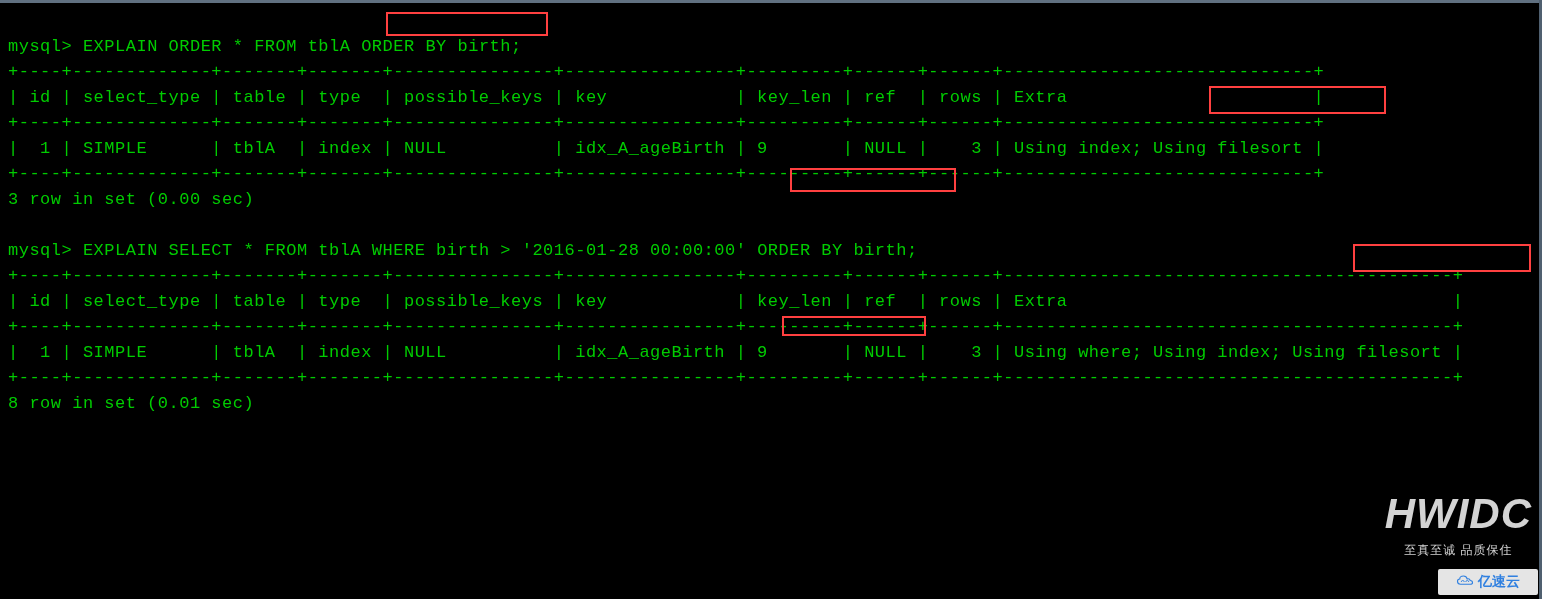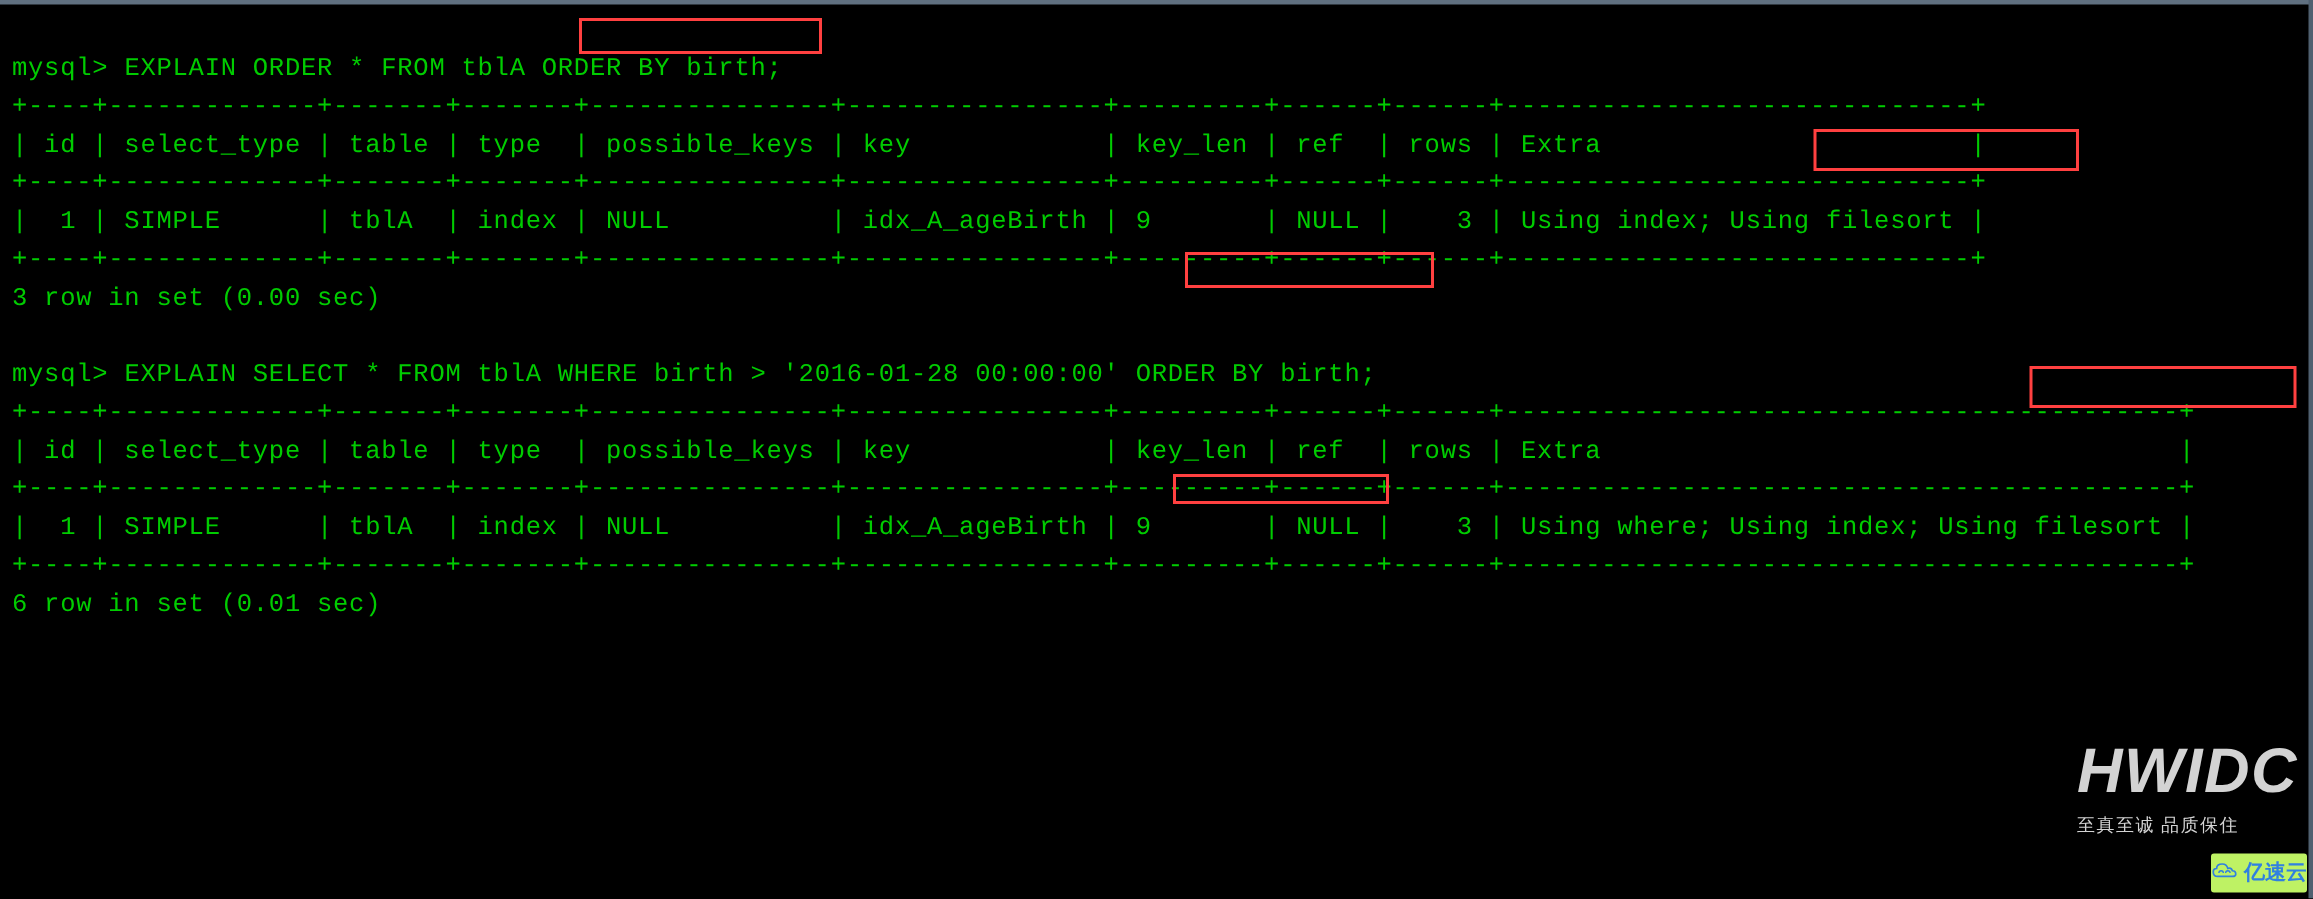--- a/index.html
+++ b/index.html
@@ -57,43 +57,43 @@
     .box5 {
       top: 316px;
       left: 782px;
       width: 144px;
       height: 20px;
     }
     .watermark-area {
       position: absolute;
       bottom: 40px;
       right: 10px;
-      text-align: left;
+      text-align: center;
     }
     .logo-text {
       color: #d3d3d3;
       font-family: Arial, sans-serif;
       font-size: 42px;
       font-weight: bold;
       letter-spacing: 1px;
       font-style: italic;
     }
     .slogan {
       color: #d3d3d3;
-      font-family: Liberation Serif, serif;
+      font-family: Liberation Sans, sans-serif;
       font-size: 12px;
       letter-spacing: 1px;
       margin-top: 4px;
     }
     .bottom-badge {
       position: absolute;
       bottom: 4px;
       right: 4px;
-      background: #bef264;
-      padding: 4px 0;
+      background: #e5e5e5;
+      padding: 4px 18px;
       border-radius: 2px;
       display: flex;
       align-items: center;
       gap: 4px;
     }
     .badge-icon {
       width: 18px;
       height: 18px;
       stroke: #3080e0;
       fill: none;
@@ -135,21 +135,21 @@
 <span>|  1 | SIMPLE      | tblA  | index | NULL          | idx_A_ageBirth | 9       | NULL |    3 | Using index; Using filesort |</span>
 <span>+----+-------------+-------+-------+---------------+----------------+---------+------+------+-----------------------------+</span>
 <span>3 row in set (0.00 sec)</span>
 
 <span><span>mysql&gt; </span><span>EXPLAIN SELECT * FROM tblA WHERE birth &gt; '2016-01-28 00:00:00' </span><span>ORDER BY birth</span><span>;</span></span>
 <span>+----+-------------+-------+-------+---------------+----------------+---------+------+------+------------------------------------------+</span>
 <span>| id | select_type | table | type  | possible_keys | key            | key_len | ref  | rows | Extra                                    |</span>
 <span>+----+-------------+-------+-------+---------------+----------------+---------+------+------+------------------------------------------+</span>
 <span>|  1 | SIMPLE      | tblA  | index | NULL          | idx_A_ageBirth | 9       | NULL |    3 | Using where; Using index; Using filesort |</span>
 <span>+----+-------------+-------+-------+---------------+----------------+---------+------+------+------------------------------------------+</span>
-<span>6 row in set (0.01 sec)</span>
+<span>8 row in set (0.01 sec)</span>
 </div>
 
 <div class="highlight-box box1"></div>
 <div class="highlight-box box2"></div>
 <div class="highlight-box box3"></div>
 <div class="highlight-box box4"></div>
 <div class="highlight-box box5"></div>
 
 <div class="watermark-area">
   <div class="logo-text">HWIDC</div>

